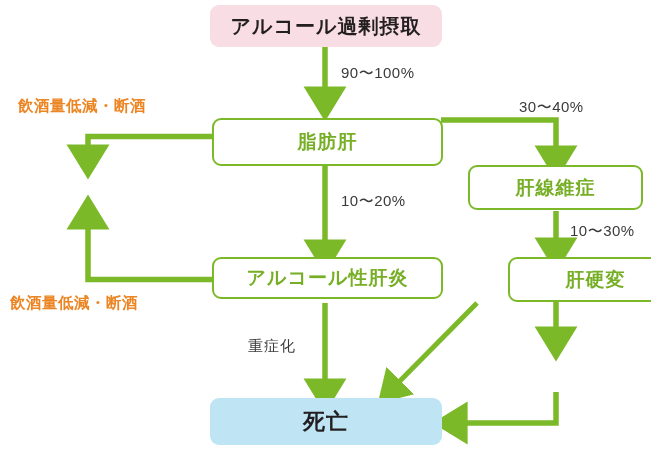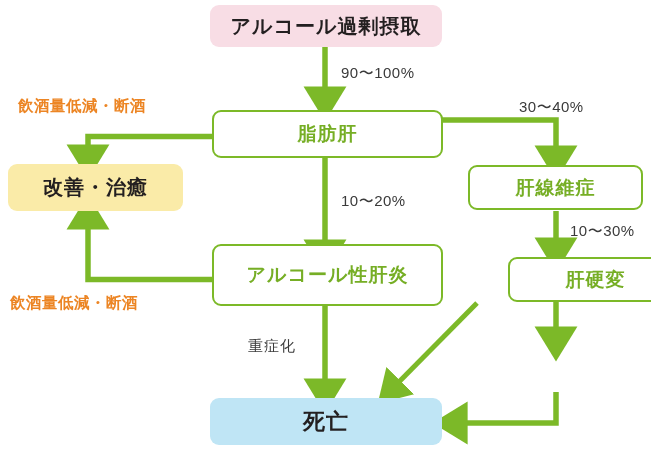--- a/index.html
+++ b/index.html
@@ -107,27 +107,26 @@
 
     <path d="M 556,302 L 556,344" stroke="#7cb928" stroke-width="5.5" fill="none" marker-end="url(#arrow)"></path>
 
     <path d="M 477,303 L 389,392" stroke="#7cb928" stroke-width="5" fill="none" marker-end="url(#arrow)"></path>
 
     <path d="M 556,392 L 556,423 L 450,423" stroke="#7cb928" stroke-width="5.5" fill="none" marker-end="url(#arrow)"></path>
   </svg>
 
   <div class="node node-pink" style="left:210px; top:5px; width:232px; height:42px;">アルコール過剰摂取</div>
 
-  <div class="node node-outline" style="left:212px; top:110px; width:231px; height:48px;">脂肪肝</div>
+  <div class="node node-outline" style="left:212px; top:118px; width:231px; height:48px;">脂肪肝</div>
 
-  <div class="node node-yellow" style="left:8px; top:164px; width:175px; height:47px;">改善・治癒</div>
 
   <div class="node node-outline" style="left:468px; top:165px; width:175px; height:45px;">肝線維症</div>
 
-  <div class="node node-outline" style="left:212px; top:244px; width:231px; height:62px;">アルコール性肝炎</div>
+  <div class="node node-outline" style="left:212px; top:257px; width:231px; height:42px;">アルコール性肝炎</div>
 
   <div class="node node-outline" style="left:468px; top:257px; width:175px; height:45px;margin-left:40px;">肝硬変</div>
 
 
   <div class="node node-blue" style="left:210px; top:398px; width:232px; height:47px;">死亡</div>
 
   <div class="edge-label" style="left:341px; top:64px;">90〜100%</div>
 
   <div class="edge-label" style="left:519px; top:98px;">30〜40%</div>
 

